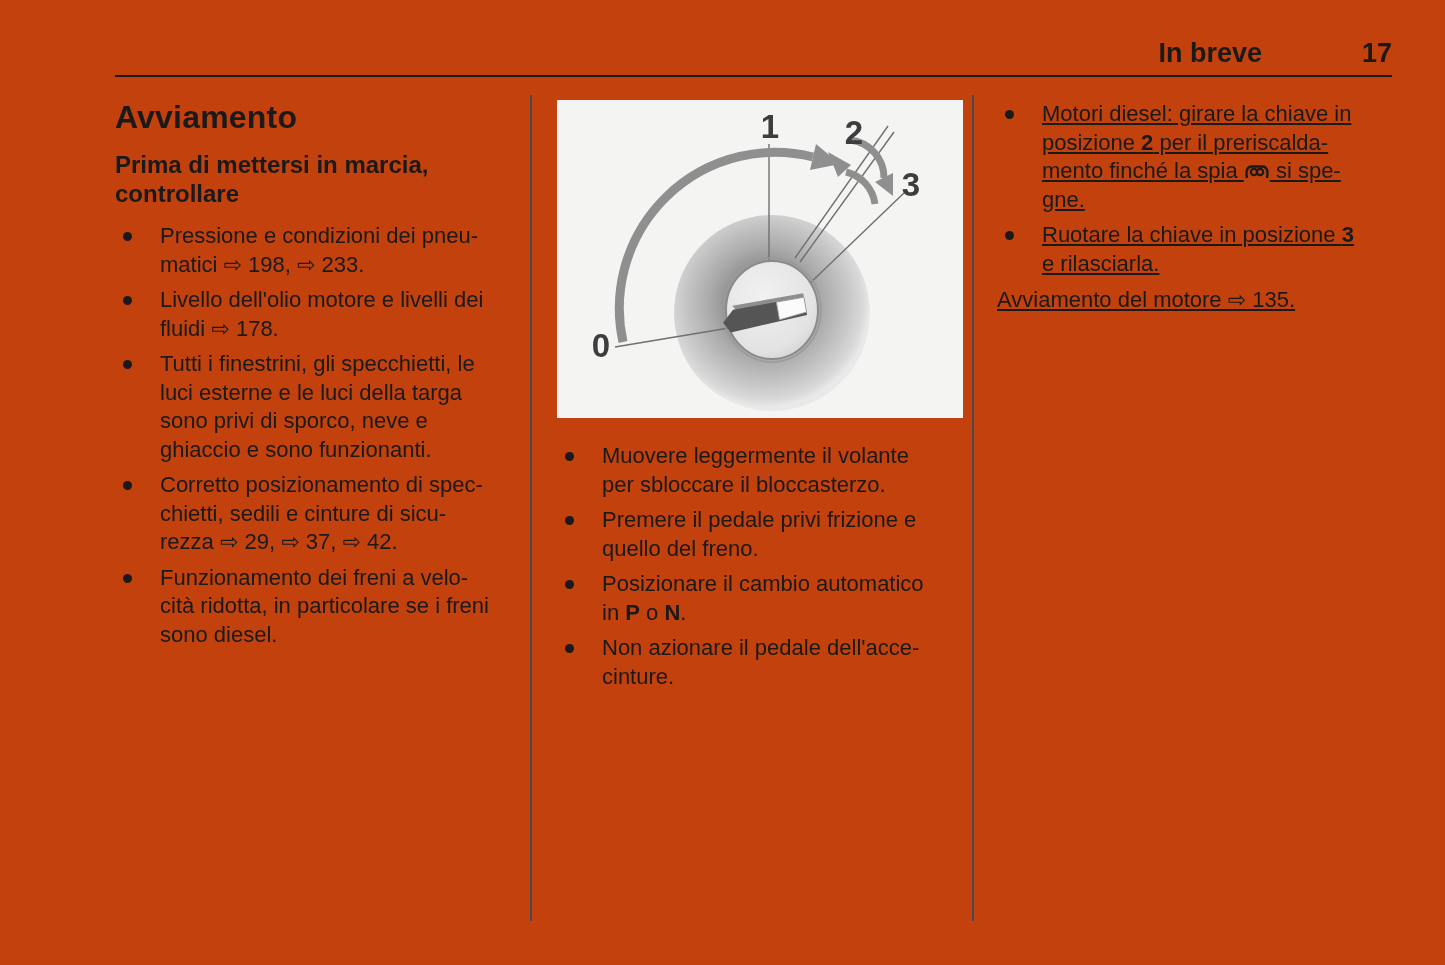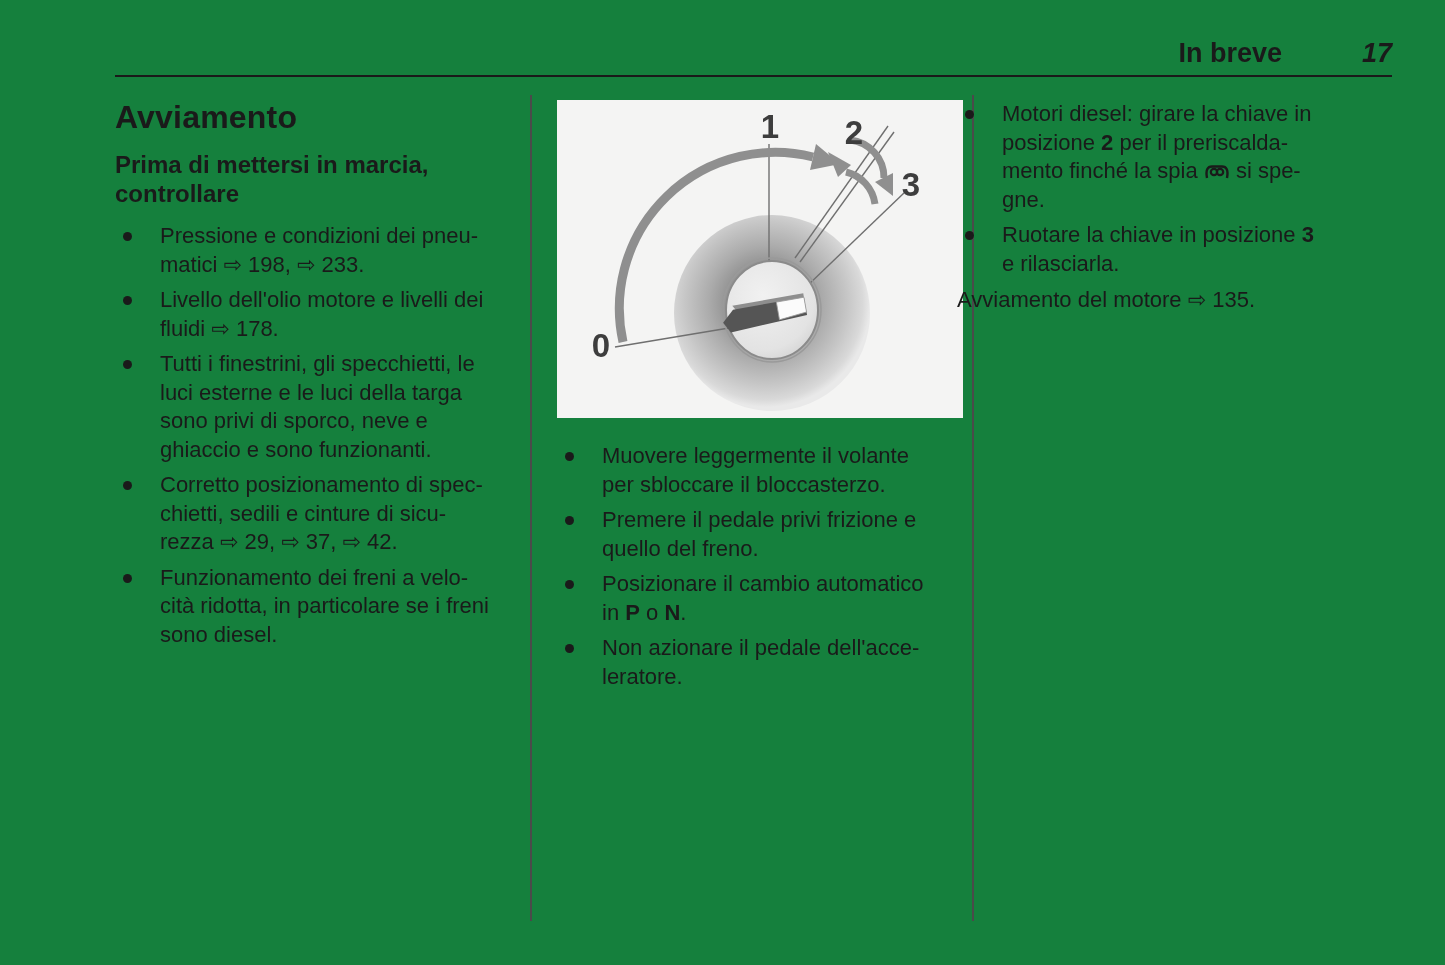--- a/index.html
+++ b/index.html
@@ -1,34 +1,34 @@
 <!DOCTYPE html>
 <html><head>
 <meta charset="utf-8">
 <style>
   * { margin:0; padding:0; box-sizing:border-box; }
   html,body { background:#ffffff; }
   .page {
-    position:relative; width:1445px; height:965px; background:#15803d;
+    position:relative; width:1445px; height:965px; background:#c2410c;
     font-family:"Liberation Sans","DejaVu Sans",sans-serif; color:#1a1a1a;
     overflow:hidden;
   }
   .header { position:absolute; top:38px; right:53px; display:flex; align-items:baseline; }
   .header .title { font-size:27px; font-weight:bold; }
-  .header .pagenum { font-size:27px; font-weight:bold; margin-left:80px;font-style:italic; }
+  .header .pagenum { font-size:27px; font-weight:bold; margin-left:100px; }
   .header-rule { position:absolute; top:75px; left:115px; width:1277px; height:2px; background:#1a1a1a; }
 
   .divider { position:absolute; top:95px; height:826px; width:2px; background:#4a4a4a; }
   .divider.d1 { left:530px; }
   .divider.d2 { left:972px; }
 
   .col { position:absolute; top:100px; width:408px; }
   .col1 { left:115px; }
   .col2 { left:557px; }
-  .col3 { left:957px; }
+  .col3 { left:997px;text-decoration:underline; }
 
   .h1 { font-size:32px; font-weight:bold; line-height:34px; margin-bottom:16px; letter-spacing:0.2px; }
   .h2 { font-size:24px; font-weight:bold; line-height:29px; margin-bottom:14px; white-space:pre-line; }
   .col2 .h2 { margin-bottom:11px; }
 
   ul.bullets { list-style:none; }
   ul.bullets li { position:relative; padding-left:45px; margin-bottom:7px; font-size:22px; line-height:28.5px; }
   .dot { position:absolute; left:8px; top:10px; width:9px; height:9px; border-radius:50%; background:#1a1a1a; }
   .txt { white-space:pre-line; }
   .b { font-weight:bold; }
@@ -138,21 +138,21 @@
     </div>
 
     <ul class="bullets">
       <li><span class="dot"></span><span class="txt">Muovere leggermente il volante
 per sbloccare il bloccasterzo.</span></li>
       <li><span class="dot"></span><span class="txt">Premere il pedale privi frizione e
 quello del freno.</span></li>
       <li><span class="dot"></span><span class="txt"><span>Posizionare il cambio automatico
 in </span><span class="b">P</span><span> o </span><span class="b">N</span><span>.</span></span></li>
       <li><span class="dot"></span><span class="txt">Non azionare il pedale dell'acce-
-leratore.</span></li>
+cinture.</span></li>
     </ul>
   </div>
 
   <div class="col col3">
     <ul class="bullets">
       <li><span class="dot"></span><span class="txt"><span>Motori diesel: girare la chiave in
 posizione </span><span class="b">2</span><span> per il preriscalda-
 mento finché la spia </span><span class="inline-icon"><svg width="26" height="17" viewBox="0 0 26 17">
                 <path d="M3,15 C1.5,7 3.5,3.5 8,3.5 H18 C22.5,3.5 24.5,7 23,15" fill="none" stroke="#1a1a1a" stroke-width="2.4"></path>
                 <circle cx="10" cy="9" r="3.2" fill="none" stroke="#1a1a1a" stroke-width="2.2"></circle>

